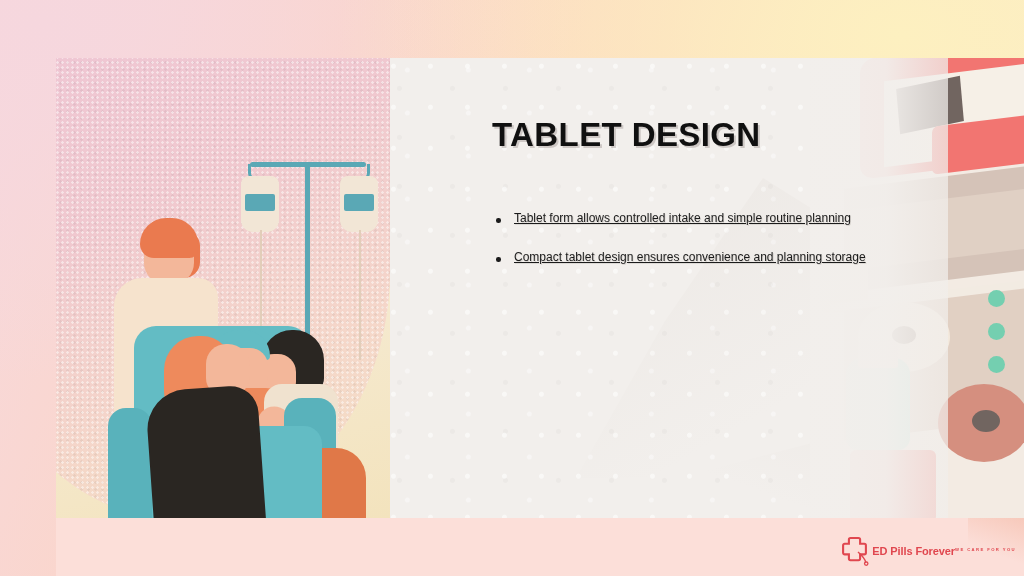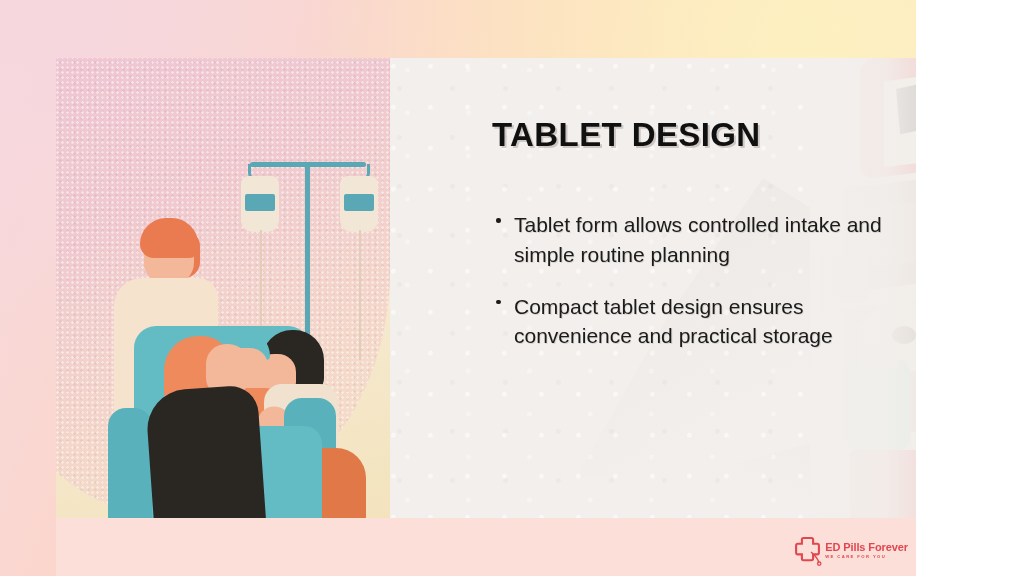--- a/index.html
+++ b/index.html
@@ -10,21 +10,21 @@
   body {
     width: 1024px;
     height: 576px;
     overflow: hidden;
     font-family: "Liberation Sans", sans-serif;
   }
 
   
   .slide {
     position: relative;
-    width: 916px;
+    width: 1024px;
     height: 576px;
     overflow: hidden;
     background:
       radial-gradient(120% 140% at 88% 6%, #fdf0c0 0%, rgba(253,240,192,0) 46%),
       radial-gradient(100% 120% at 4% 4%, #f6d7de 0%, rgba(246,215,222,0) 52%),
       linear-gradient(110deg, #f7d9dd 0%, #fbd5c8 30%, #fcd9c0 55%, #fbe6c4 78%, #fdf3cd 100%);
   }
 
   
   .card {
@@ -223,24 +223,25 @@
     top: 152px;
     width: 430px;
     margin: 0;
     padding: 0;
     list-style: none;
   }
   .bullets li {
     position: relative;
     padding-left: 20px;
     margin-bottom: 22px;
-    font-size: 21px;
+    font-size: 12px;
     line-height: 1.42;
     color: #1b1b1b;
     text-shadow: .8px .8px 0 rgba(160,152,146,.30);
+    text-decoration: underline;
   }
   .bullets li::before {
     content: "";
     position: absolute;
     left: 2px;
     top: 8px;
     width: 4.5px;
     height: 4.5px;
     border-radius: 50%;
     background: #1b1b1b;
@@ -250,21 +251,21 @@
   .logo {
     position: absolute;
     right: 8px;
     bottom: 8px;
     display: flex;
     align-items: center;
     gap: 3px;
     height: 34px;
   }
   .logo-mark { position: relative; width: 28px; height: 30px; flex: none; }
-  .logo-text { display: flex; flex-direction: column; line-height: 1; justify-content: space-between; }
+  .logo-text { display: flex; line-height: 1; justify-content: space-between; }
   .logo-name {
     font-size: 11px;
     font-weight: bold;
     color: #e0474f;
     letter-spacing: -.1px;
     white-space: nowrap;
   }
   .logo-tag {
     font-size: 4.2px;
     font-weight: bold;
@@ -357,21 +358,21 @@
       <div class="bottle-cap"></div>
       <div class="box"></div>
       <div class="fade-overlay"></div>
       <div class="fade-overlay2"></div>
     </div>
 
     <div class="content">
       <div class="title">TABLET DESIGN</div>
       <ul class="bullets">
         <li>Tablet form allows controlled intake and simple routine planning</li>
-        <li>Compact tablet design ensures convenience and practical storage</li>
+        <li>Compact tablet design ensures convenience and planning storage</li>
       </ul>
     </div>
   </div>
 
   <div class="logo">
     <div class="logo-mark">
       <svg width="28" height="30" viewBox="0 0 28 30">
         <path d="M9.5 2 h8 a1.6 1.6 0 0 1 1.6 1.6 v4.2 h4.2 a1.6 1.6 0 0 1 1.6 1.6 v7.4 a1.6 1.6 0 0 1 -1.6 1.6 h-4.2 v4.2 a1.6 1.6 0 0 1 -1.6 1.6 h-8 a1.6 1.6 0 0 1 -1.6 -1.6 v-4.2 h-4.2 a1.6 1.6 0 0 1 -1.6 -1.6 v-7.4 a1.6 1.6 0 0 1 1.6 -1.6 h4.2 v-4.2 a1.6 1.6 0 0 1 1.6 -1.6 z" fill="none" stroke="#e0474f" stroke-width="2.1"></path>
         <path d="M17 16 q7 6 8 11" fill="none" stroke="#e0474f" stroke-width="1.5"></path>
         <circle cx="25.2" cy="27.6" r="1.7" fill="none" stroke="#e0474f" stroke-width="1.3"></circle>

